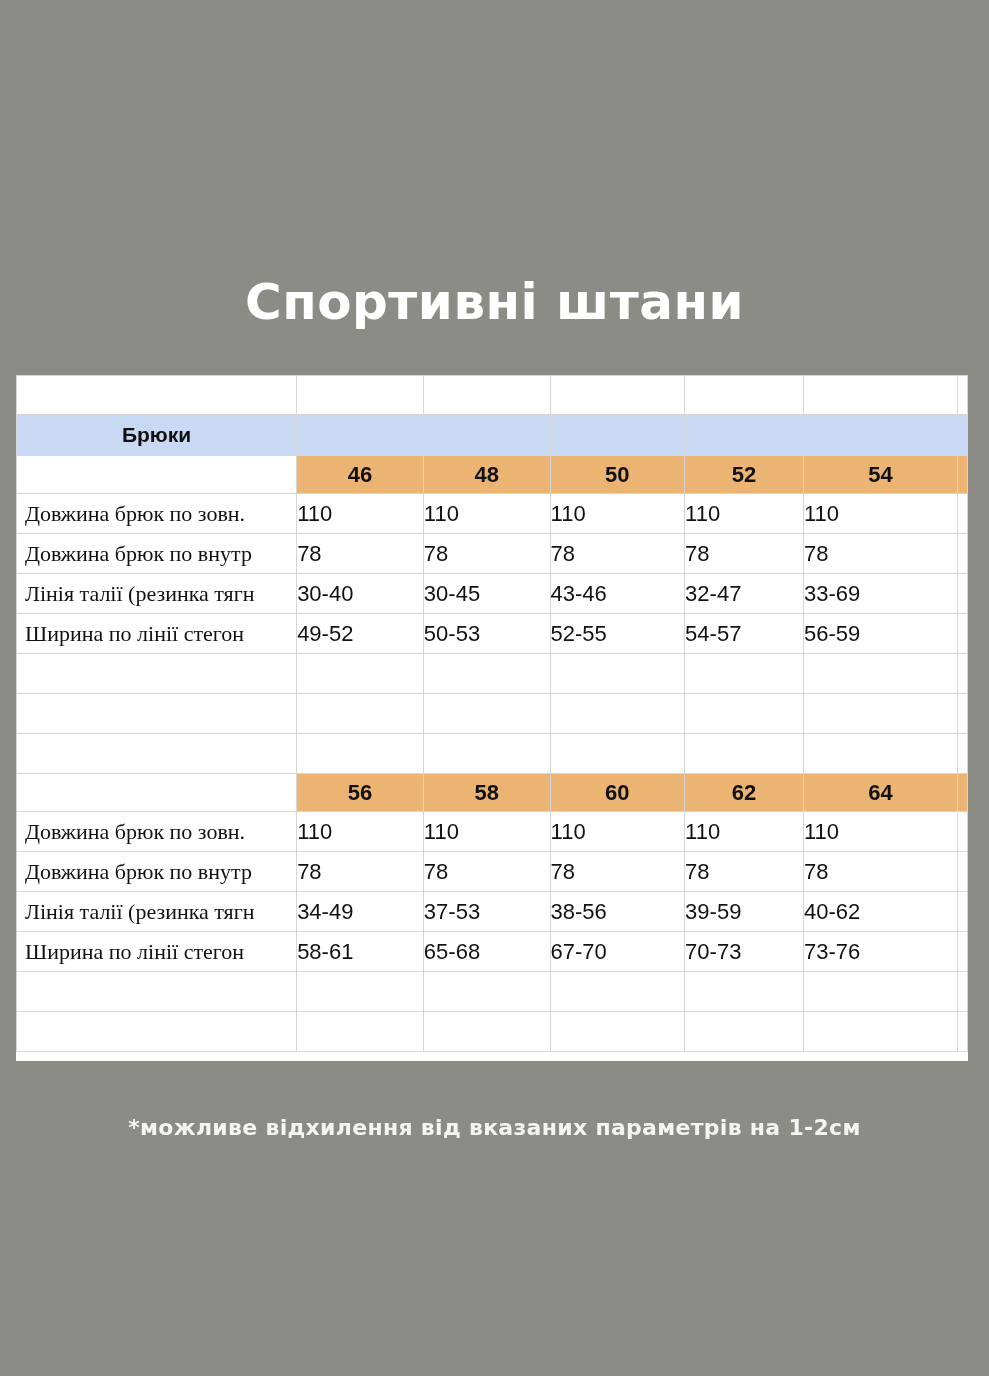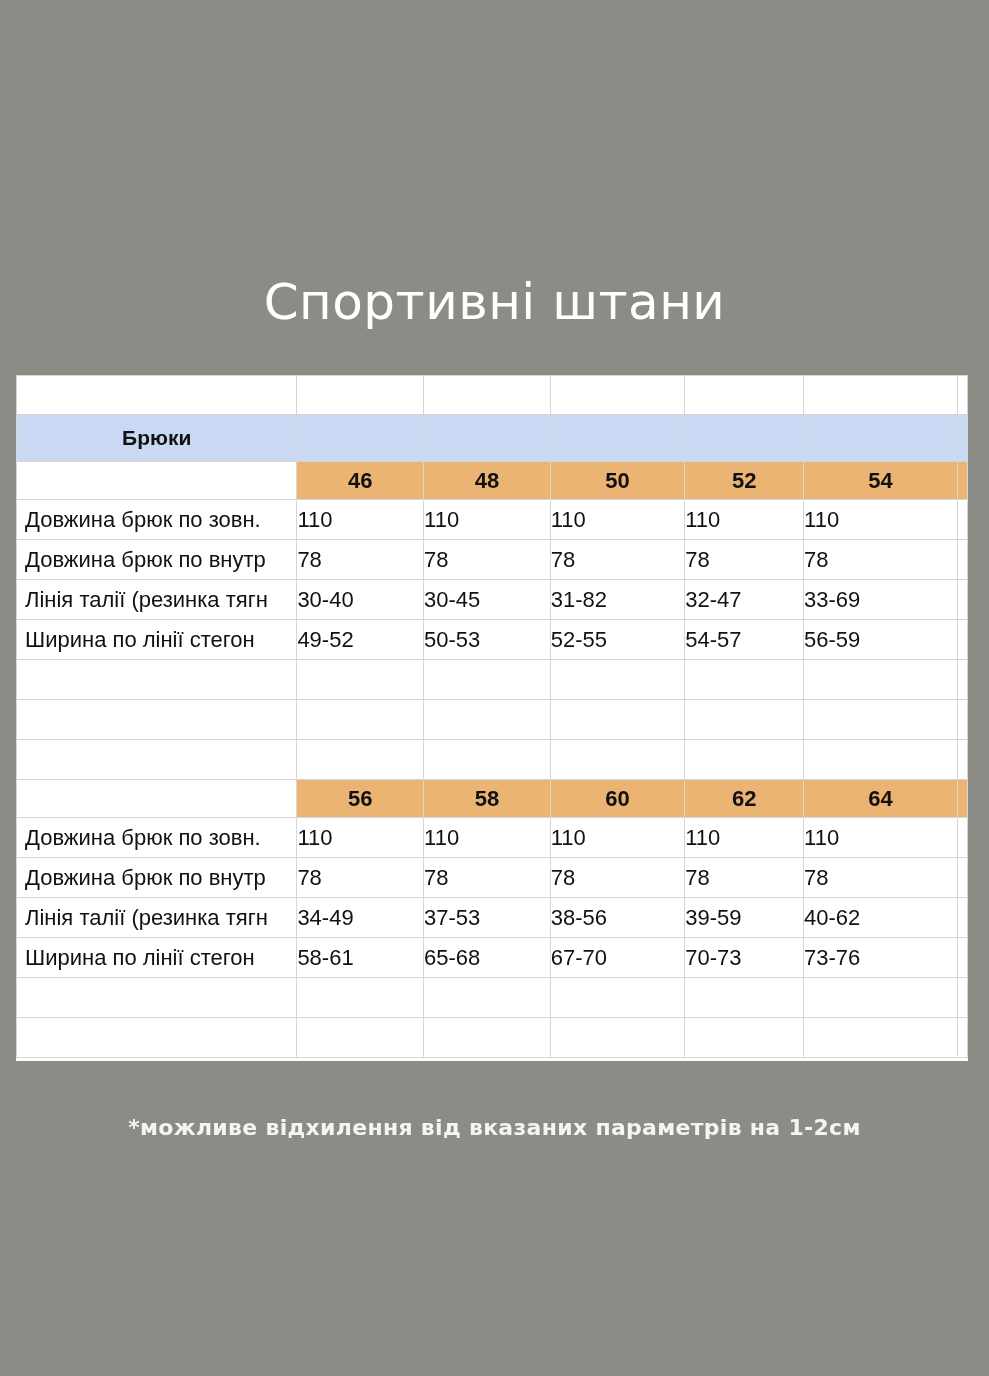--- a/index.html
+++ b/index.html
@@ -16,21 +16,21 @@
     }
     .title {
       position: absolute;
       left: 0;
       width: 989px;
       top: 272px;
       text-align: center;
       color: #ffffff;
       font-family: "DejaVu Sans", sans-serif;
       font-size: 50px;
-      font-weight: normal;
+      font-weight: bold;
       letter-spacing: 0.5px;
       line-height: 60px;
     }
     .sheet {
       position: absolute;
       left: 16px;
       top: 375px;
       width: 952px;
       height: 686px;
       background: #ffffff;
@@ -49,20 +49,21 @@
       height: 38px;
       box-sizing: border-box;
       font-size: 22px;
       color: #111;
       white-space: nowrap;
       overflow: hidden;
     }
     table.grid td.lbl {
       text-align: left;
       padding-left: 8px;
+      font-family: Liberation Serif, serif;
     }
     table.grid td.num {
       text-align: left;
       padding-right: 8px;
     }
     table.grid td.size {
       background: #ebb473;
       font-weight: bold;
       text-align: center;
       font-size: 22px;
@@ -114,21 +115,21 @@
         <tr style="height:39px">
       <td></td>
           <td></td>
           <td></td>
           <td></td>
           <td></td>
           <td></td>
           <td></td>
     </tr>
 
-    <tr class="b" style="height:47px">
+    <tr class="b" style="height:41px">
       <td class="title-cell first-col">Брюки</td>
       <td class="blue"></td>
       <td class="blue"></td>
       <td class="blue"></td>
       <td class="blue"></td>
       <td class="blue"></td>
       <td class="blue"></td>
     </tr>
 
     <tr class="b" style="height:29px">
@@ -155,21 +156,21 @@
       <td class="num">78</td>
       <td class="num">78</td>
       <td class="num">78</td>
       <td class="num">78</td>
       <td></td>
     </tr>
     <tr class="b" style="height:40px">
       <td class="lbl first-col">Лінія талії (резинка тягн</td>
       <td class="num">30-40</td>
       <td class="num">30-45</td>
-      <td class="num">31-82</td>
+      <td class="num">43-46</td>
       <td class="num">32-47</td>
       <td class="num">33-69</td>
       <td></td>
     </tr>
     <tr class="b" style="height:40px">
       <td class="lbl first-col">Ширина по лінії стегон</td>
       <td class="num">49-52</td>
       <td class="num">50-53</td>
       <td class="num">52-55</td>
       <td class="num">54-57</td>

